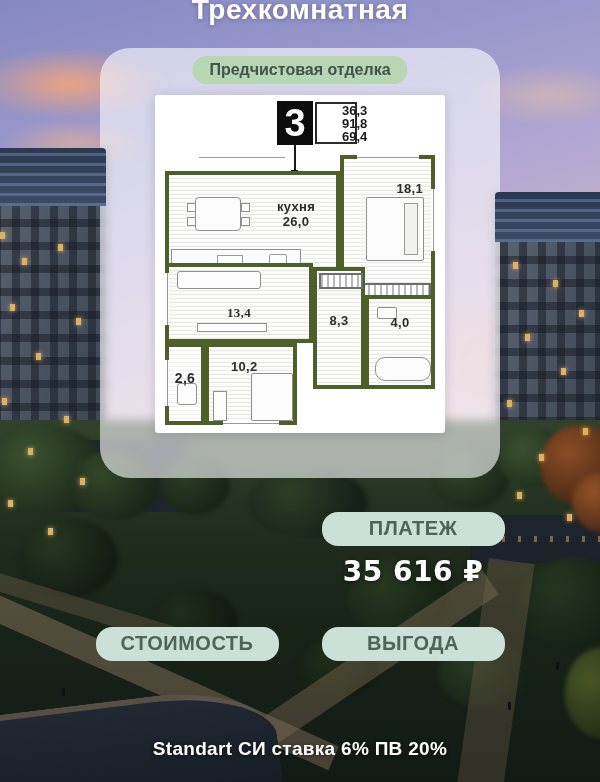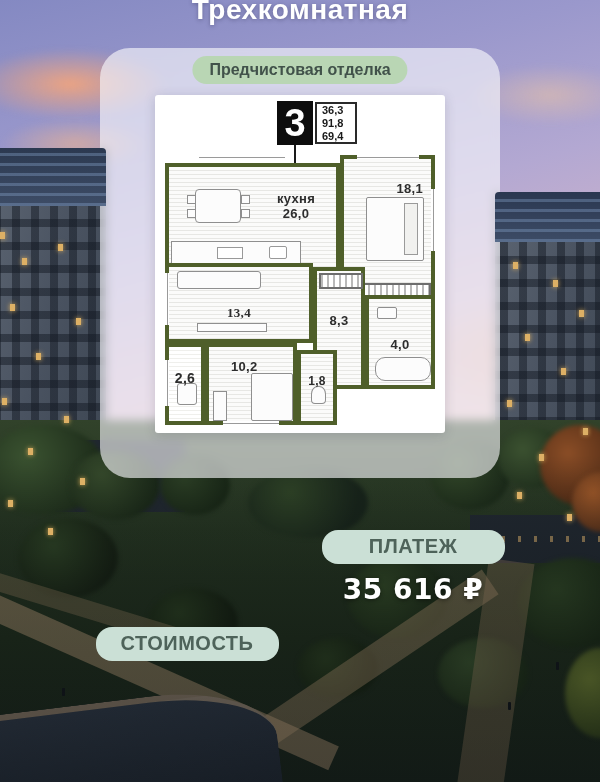--- a/index.html
+++ b/index.html
@@ -46,41 +46,41 @@
     background:#b9d6b4;color:#41524a;font-size:16px;font-weight:bold;
     padding:5px 17px;border-radius:15px;white-space:nowrap;}
 
   
   .plan-card{position:absolute;left:55px;top:47px;width:290px;height:338px;background:#fff;
     border-radius:3px;box-shadow:0 2px 12px rgba(40,40,60,.18);}
   .rooms-badge{position:absolute;left:122px;top:6px;width:36px;height:44px;background:#0d0d0d;
     color:#fff;font-size:38px;font-weight:bold;display:flex;align-items:center;justify-content:center;}
   .areas-box{position:absolute;left:160px;top:7px;width:42px;height:42px;border:2px solid #2a2a2a;
     background:#fff;display:flex;flex-direction:column;justify-content:center;padding-left:5px;box-sizing:border-box;}
-  .area-line{font-size:11px;font-weight:bold;color:#1a1a1a;line-height:13px;}
+  .area-line{font-size:13px;font-weight:bold;color:#1a1a1a;line-height:13px;margin-left:20px;}
   .conn-line{position:absolute;left:139px;top:50px;width:2px;height:26px;background:#1a1a1a;}
   .conn-dot{position:absolute;left:136px;top:75px;width:7px;height:7px;background:#111;}
 
   .plan{position:absolute;left:10px;top:60px;width:270px;height:270px;}
   .room{position:absolute;border:4px solid #4f5f2a;box-sizing:border-box;
     background:repeating-linear-gradient(180deg,#fbfbfa 0 3px,#e7e7e4 3px 4px);}
-  .r-kitchen{left:0;top:8px;width:175px;height:108px;}
+  .r-kitchen{left:0;top:16px;width:175px;height:108px;}
   .r-bedroom{left:175px;top:0;width:95px;height:150px;}
   .r-living{left:0;top:108px;width:148px;height:80px;}
   .r-hall{left:148px;top:112px;width:52px;height:122px;}
   .r-bath{left:200px;top:140px;width:70px;height:94px;}
   .r-balcony{left:0;top:188px;width:40px;height:82px;background:repeating-linear-gradient(180deg,#ffffff 0 3px,#efefec 3px 4px);}
   .r-room10{left:40px;top:188px;width:92px;height:82px;}
   .r-wc{left:132px;top:195px;width:40px;height:75px;}
   .rlabel{position:absolute;font-weight:600;font-size:13px;line-height:15px;color:#2d2d2d;text-align:center;letter-spacing:.3px;}
   .l-kitchen{left:96px;top:24px;width:62px;}
   .l-bedroom{right:8px;top:22px;}
   .l-living{left:50%;top:38px;transform:translateX(-50%);font-family:Liberation Serif, serif;}
   .l-hall{left:50%;top:42px;transform:translateX(-50%);}
-  .l-bath{left:50%;top:16px;transform:translateX(-50%);margin-top:22px;}
+  .l-bath{left:50%;top:16px;transform:translateX(-50%);}
   .l-balcony{left:50%;top:24px;transform:translateX(-50%);font-size:14px;}
   .l-room10{left:42%;top:12px;transform:translateX(-50%);}
   .l-wc{left:50%;top:20px;transform:translateX(-50%);font-size:12px;}
 
   .furn{position:absolute;border:1.5px solid #8f8f8f;background:#fcfcfc;box-sizing:border-box;}
   .f-table{left:26px;top:22px;width:46px;height:34px;border-radius:4px;}
   .f-chair1{left:18px;top:28px;width:9px;height:9px;}
   .f-chair2{left:72px;top:28px;width:9px;height:9px;}
   .f-chair3{left:18px;top:42px;width:9px;height:9px;}
   .f-chair4{left:72px;top:42px;width:9px;height:9px;}
@@ -107,21 +107,21 @@
   .wingap.v{width:4px;}
   .wingap.v::after{content:"";position:absolute;top:0;bottom:0;left:1.5px;width:1px;background:#9a9a9a;}
 
   
   .price-item{position:absolute;width:230px;display:flex;flex-direction:column;align-items:center;}
   .price-label{width:183px;box-sizing:border-box;text-align:center;background:#cbe0d6;color:#4e635a;
     font-size:20px;font-weight:bold;letter-spacing:.5px;padding:5px 0 6px;border-radius:16px;}
   .price-value{margin-top:9px;color:#fff;font-family:"DejaVu Sans",sans-serif;font-size:28px;font-weight:bold;
     letter-spacing:.5px;white-space:nowrap;text-shadow:0 1px 4px rgba(0,0,0,.45);}
   .pi-1{left:72px;top:512px;}
-  .pi-2{left:298px;top:512px;margin-top:18px;}
+  .pi-2{left:298px;top:512px;}
   .pi-3{left:72px;top:627px;}
   .pi-4{left:298px;top:627px;}
 
   .footnote{position:absolute;left:0;top:738px;width:600px;text-align:center;color:#fff;
     font-size:19px;font-weight:bold;letter-spacing:.3px;text-shadow:0 1px 4px rgba(0,0,0,.5);}
 </style>
 </head>
 <body>
 
 <div class="screen">
@@ -260,39 +260,37 @@
           <div class="furn f-bchair"></div>
           <div class="rlabel l-balcony">2,6</div>
         </div>
 
         <div class="room r-room10">
           <div class="furn f-bed2"></div>
           <div class="furn f-desk"></div>
           <div class="rlabel l-room10">10,2</div>
         </div>
 
-        <div class="room r-wc">
-          <div class="furn f-toilet"></div>
-          <div class="rlabel l-wc">1,8</div>
-        </div>
 
         <div class="wingap h" style="left:34px;top:0;width:86px;"></div>
         <div class="wingap h" style="left:192px;top:0;width:62px;"></div>
         <div class="wingap v" style="left:0;top:118px;height:52px;"></div>
         <div class="wingap v" style="left:0;top:205px;height:46px;"></div>
         <div class="wingap v" style="left:266px;top:34px;height:62px;"></div>
         <div class="wingap h" style="left:58px;top:266px;width:56px;"></div>
       </div>
     </div>
   </div>
 
   <div class="price-item pi-2">
     <div class="price-label">ПЛАТЕЖ</div>
     <div class="price-value">35 616 ₽</div>
   </div>
   <div class="price-item pi-3">
     <div class="price-label">СТОИМОСТЬ</div>
   </div>
   <div class="price-item pi-4">
-  </div>
-
+    <div class="price-label">ВЫГОДА</div>
+  </div>
+
+  <div class="footnote">Standart СИ ставка 6% ПВ 20%</div>
 
 </div>
 
 </body></html>

